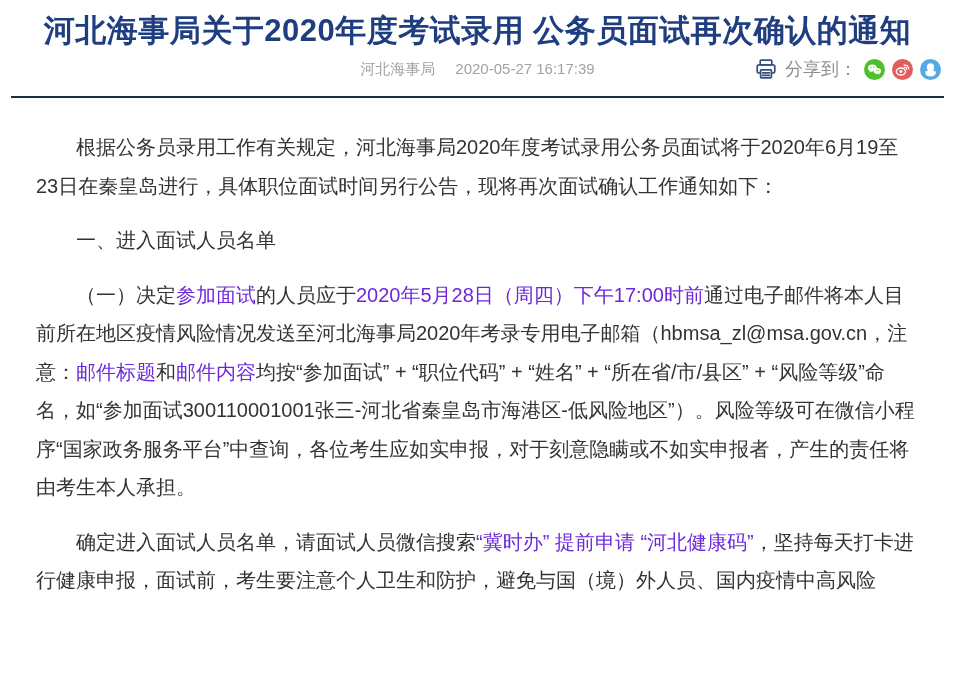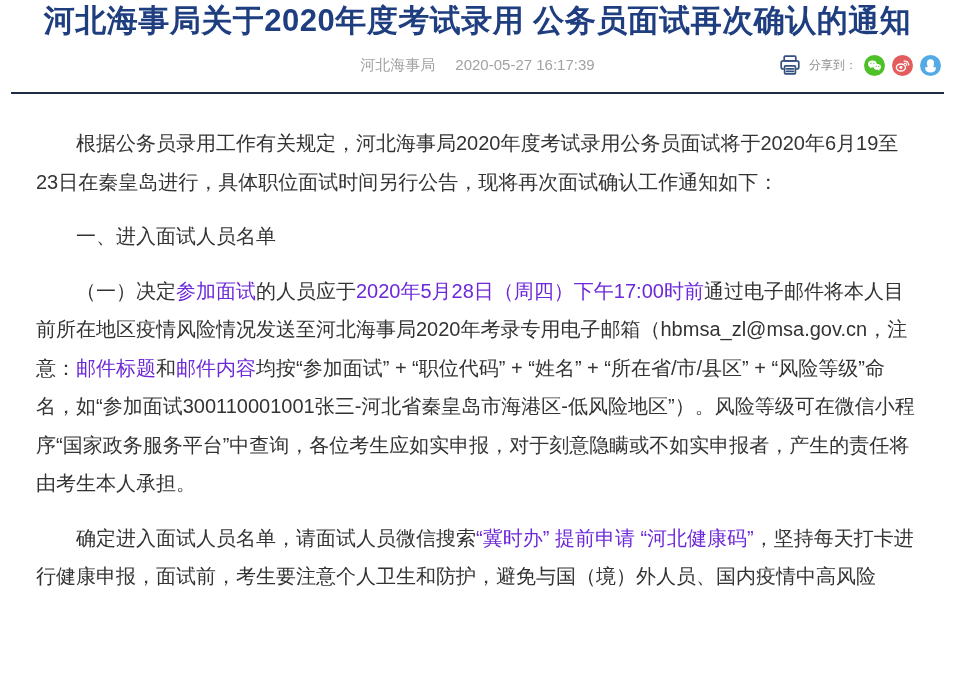--- a/index.html
+++ b/index.html
@@ -5,41 +5,41 @@
   * { margin:0; padding:0; box-sizing:border-box; }
   html, body { background:#ffffff; }
   body {
     width:955px; height:690px; overflow:hidden;
     font-family:"Liberation Sans","DejaVu Sans",sans-serif;
     color:#333333;
   }
   .page { width:100%; height:100%; background:#fff; position:relative; }
 
   
-  .header { }
+  .header { padding-top:10px; }
   .title {
     text-align:center;
     color:#1e3e80;
     font-size:31px;
     font-weight:bold;
     line-height:42px;
     letter-spacing:0.5px;
   }
-  .meta-row { position:relative; height:34px; margin-top:6px; }
+  .meta-row { position:relative; height:34px; }
   .byline {
     position:absolute; left:0; right:0;
     text-align:center;
     color:#a2a2a2; font-size:15px; line-height:34px;
   }
   .byline .src { margin-right:20px; }
   .share {
     position:absolute; right:14px; top:0; height:34px;
     display:flex; align-items:center; gap:7px;
   }
-  .share-label { color:#8f8f8f; font-size:12px; }
+  .share-label { color:#8f8f8f; font-size:18px; }
   .icon-btn { display:inline-flex; align-items:center; cursor:pointer; }
   .printer svg { width:24px; height:24px; display:block; }
   .sicon svg { width:21px; height:21px; display:block; }
 
   .divider { margin:10px 11px 0 11px; border-bottom:2px solid #1e2b46; }
 
   
   .article { padding:14px 36px 0 36px; font-size:20px; line-height:38.5px; color:#333; }
   .article p { text-indent:2em;margin-top:16px; }
   .article .bold { font-weight:normal; color:#6d28d9; }

